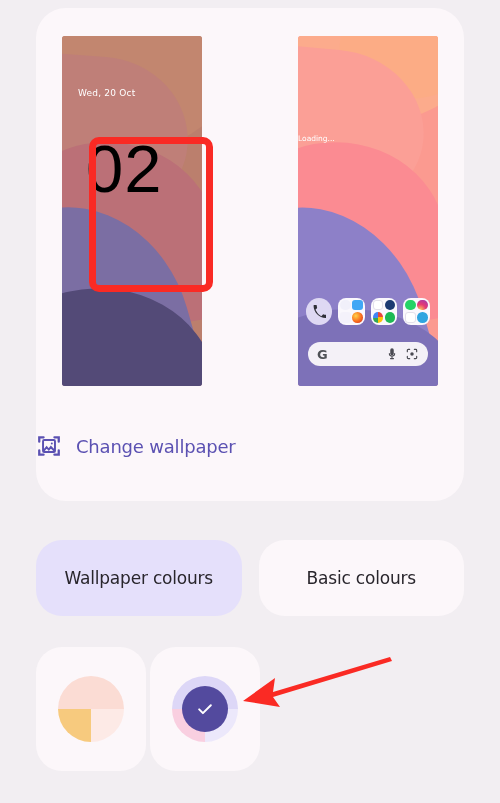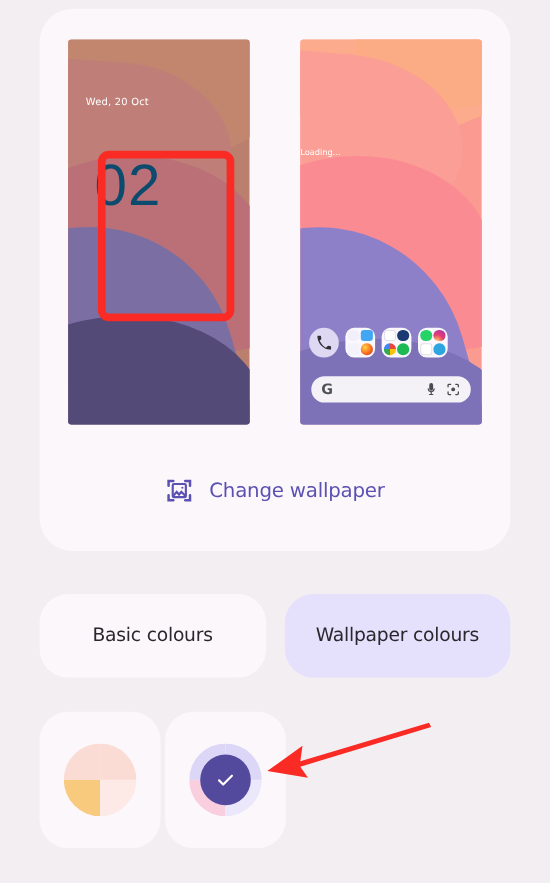--- a/index.html
+++ b/index.html
@@ -18,21 +18,21 @@
     background: #fcf7fa;
     border-radius: 30px;
   }
   .previews {
     position: absolute; left: 26px; top: 28px;
     width: 376px; height: 350px;
     display: flex; justify-content: space-between;
   }
   .phone {
     position: relative;
-    width: 165px; height: 350px;
+    width: 140px; height: 350px;
     border-radius: 3px;
     overflow: hidden;
   }
 
   
   .wp-lock { position:absolute; inset:0; background:#bb7f6d; }
   .wp-lock .b1 { position:absolute; left:-20%; top:-8%; width:150%; height:42%;
      background:#c2866f; border-radius:0 0 70% 40%; transform:rotate(-6deg); }
   .wp-lock .b2 { position:absolute; left:-30%; top:6%; width:120%; height:45%;
      background:#bf7f78; border-radius:0 60% 55% 0; transform:rotate(4deg); }
@@ -43,21 +43,21 @@
   .wp-lock .b5 { position:absolute; left:-60%; top:72%; width:170%; height:60%;
      background:#534a77; border-radius:50% 55% 0 0; transform:rotate(-12deg); }
 
   .lock-date {
     position: absolute; left: 16px; top: 52px;
     color: #ffffff; font-size: 9px; letter-spacing: .2px;
     font-family: "DejaVu Sans", sans-serif;
   }
   .lock-clock {
     position: absolute; left: 24px; top: 107px;
-    color: #0c4a6e; font-size: 53px; line-height: 51px;
+    color: #000000; font-size: 67px; line-height: 51px;
     font-weight: 300; letter-spacing: 1px;
     font-family: "Liberation Sans", sans-serif;
   }
   .lock-clock div { display: block; }
 
   
   .wp-home { position:absolute; inset:0; background:#fb9a90; }
   .wp-home .h1 { position:absolute; left:-10%; top:-10%; width:140%; height:35%;
      background:#fcab8c; border-radius:0 0 60% 45%; transform:rotate(-5deg); }
   .wp-home .h2 { position:absolute; left:30%; top:-12%; width:100%; height:30%;
@@ -102,21 +102,21 @@
     display: flex; align-items: center; padding: 0 9px;
   }
   .g-logo { font-size: 13px; font-weight: bold; color: #4f5256;
             font-family: "DejaVu Sans", sans-serif; }
   .sb-spacer { flex: 1; }
   .sb-icon { width: 14px; height: 14px; margin-left: 6px; }
 
   
   .change-row {
     position: absolute; left: 0; right: 0; top: 425px;
-    display: flex; align-items: center; justify-content: center; gap: 14px;
+    display: flex; align-items: center; gap: 14px;
   }
   .cw-icon { width: 26px; height: 26px; }
   .cw-label {
     color: #5b51b2; font-size: 18px; font-weight: 500;
     font-family: "DejaVu Sans", sans-serif; letter-spacing: -.2px;
   }
 
   
   .tabs {
     position: absolute; left: 36px; top: 540px;
@@ -252,25 +252,25 @@
           <path d="M7 20H3v-4"></path>
         <rect x="6.5" y="6.5" width="11" height="11" rx="1" stroke-width="1.8"></rect>
         <circle cx="14.6" cy="9.6" r="0.9" fill="#5b51b2" stroke="none"></circle>
         <path d="M7.2 16.2l2.6-3.1 2 2.2 1.9-2.3 3.1 3.2" stroke-width="1.8" fill="none"></path>
       </svg>
       <span class="cw-label">Change wallpaper</span>
     </div>
   </div>
 
   <div class="tabs">
+    <div class="tab selected">
+      <span>Wallpaper colours</span>
+    </div>
     <div class="tab unselected">
       <span>Basic colours</span>
-    </div>
-    <div class="tab selected">
-      <span>Wallpaper colours</span>
     </div>
   </div>
 
   <div class="swatch-row">
 
     <div class="swatch-card">
       <div class="pie">
         <div class="q tl" style="background:#fbdcd4"></div>
         <div class="q tr" style="background:#fbdcd4"></div>
         <div class="q bl" style="background:#f7ca7e"></div>

